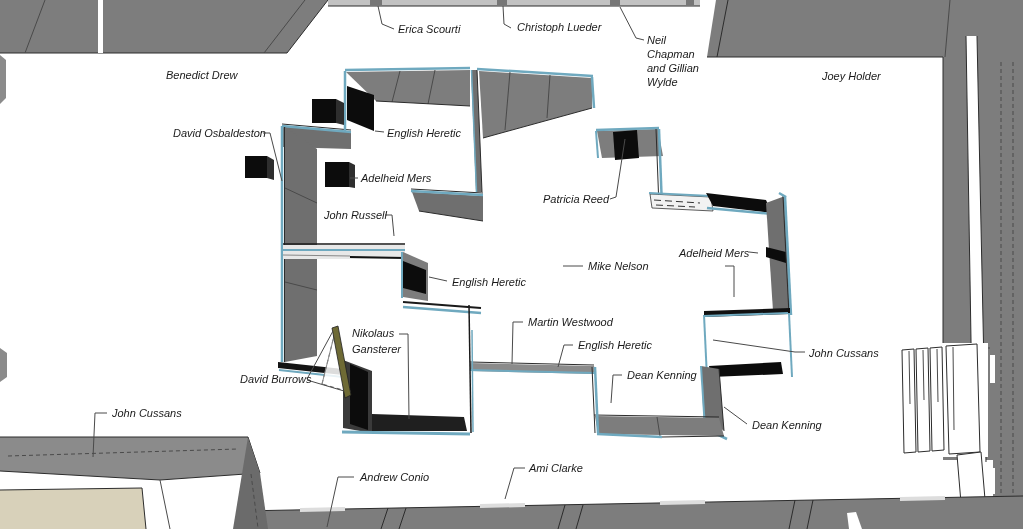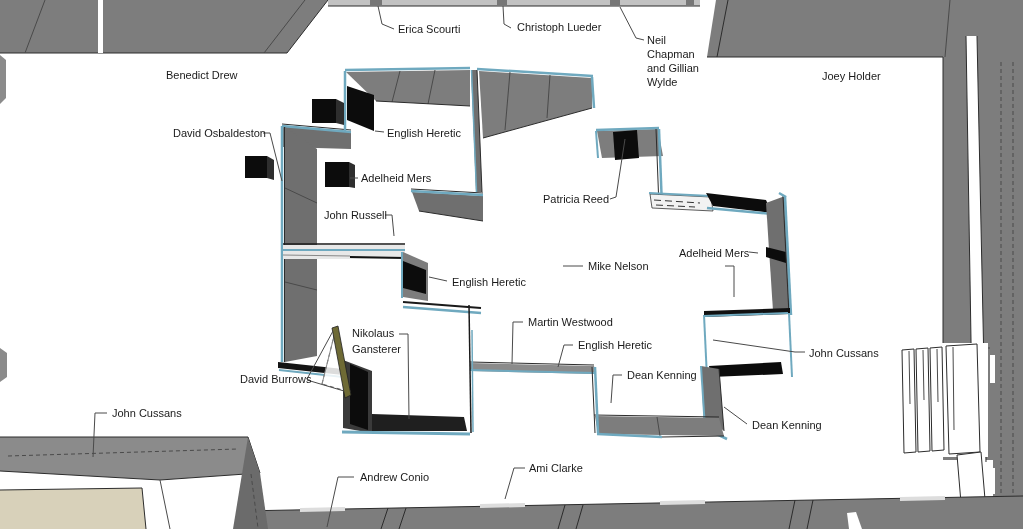--- a/index.html
+++ b/index.html
@@ -1,16 +1,16 @@
 <!DOCTYPE html>
 <html style="--wall: #7d7d7d; --wall2: #8b8b8b; --wall3: #6f6f6f; --teal: #6fa9bf; --art: #0c0c0c; --beige: #d8d1ba; --ink: #2c2c2c; --leader: #4a4a4a; --text: #1a1a1a;"><head>
 <meta charset="utf-8">
 <style>
   html,body{margin:0;padding:0;background:#fff;}
-  .stage{position:relative;width:1023px;height:529px;background:#fff;overflow:hidden;}
+  .stage{position:relative;width:1023px;height:529px;background:#fff;overflow:hidden;font-style:italic;}
   svg{display:block;}
   .lbl{font-family:"Liberation Sans","DejaVu Sans",sans-serif;font-size:11px;fill:var(--text);}
   .wall{fill:var(--wall);}
   .wall2{fill:var(--wall2);}
   .wall3{fill:var(--wall3);}
   .dkwall{fill:#3a3a3a;}
   .art{fill:var(--art);}
   .teal{stroke:var(--teal);fill:none;}
   .ink{stroke:var(--ink);fill:none;stroke-width:1;}
   .seam{stroke:#4a4a4a;fill:none;stroke-width:1;}

